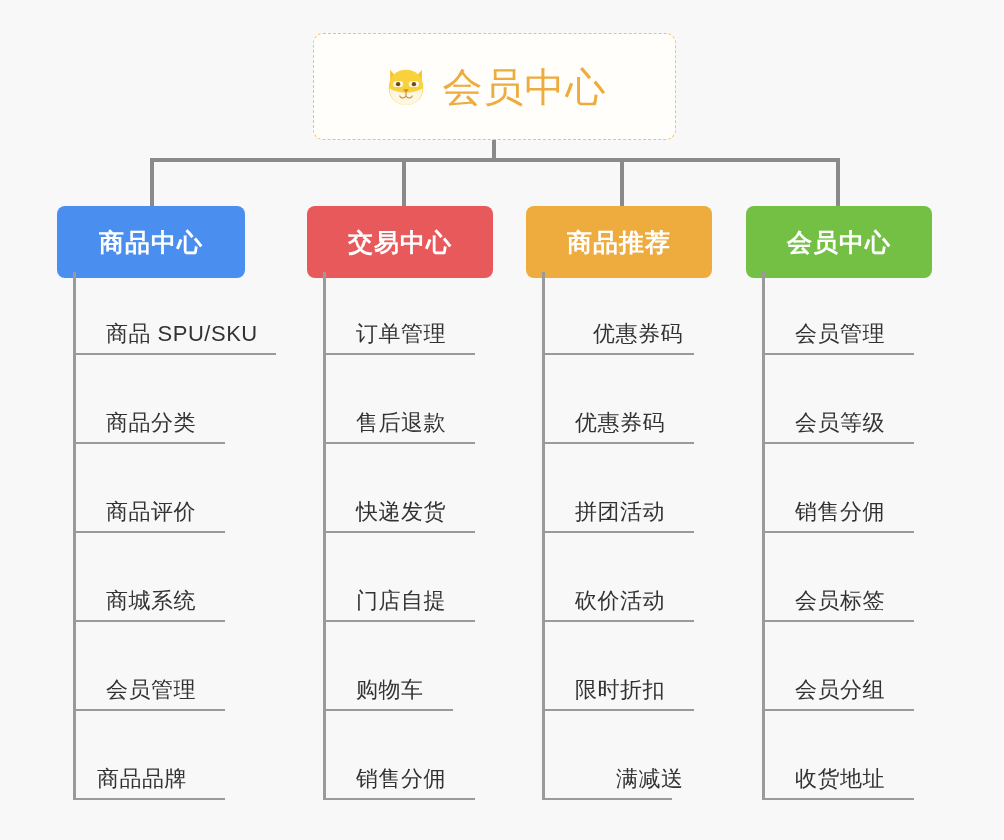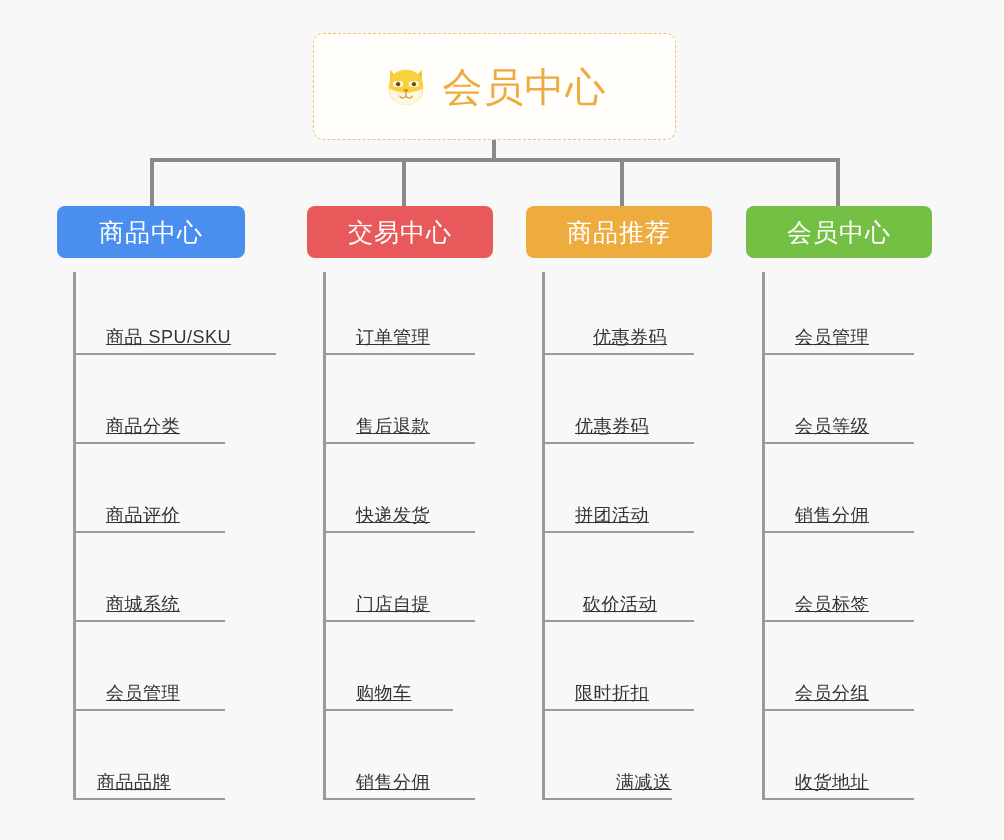--- a/index.html
+++ b/index.html
@@ -59,48 +59,48 @@
 
   
   .branch {
     position: absolute;
     top: 206px;
   }
   .branch-head {
     position: absolute;
     top: 0;
     left: 0;
-    height: 52px;
+    height: 72px;
     border-radius: 8px;
     display: flex;
     align-items: center;
     justify-content: center;
     color: #ffffff;
     font-size: 25px;
     letter-spacing: 1px;
     box-sizing: border-box;
+    font-weight: bold;
   }
   .branch-spine {
     position: absolute;
     width: 3px;
     background: #9a9a9a;
   }
   .leaf {
     position: absolute;
     height: 0;
   }
   .leaf-label {
     position: absolute;
     left: 0;
     bottom: 6px;
     white-space: nowrap;
-    font-size: 18px;
+    font-size: 22px;
     color: #333333;
     letter-spacing: 0.5px;
-    text-decoration: underline;
   }
   .leaf-rule {
     position: absolute;
     left: 0;
     bottom: 0;
     height: 2px;
     background: #9a9a9a;
   }
 </style>
 </head>
@@ -209,21 +209,21 @@
     </div>
     <div class="leaf" style="left:16px; top:238px;">
       <span class="leaf-label" style="left:33px;">优惠券码</span>
       <span class="leaf-rule" style="width:152px;"></span>
     </div>
     <div class="leaf" style="left:16px; top:327px;">
       <span class="leaf-label" style="left:33px;">拼团活动</span>
       <span class="leaf-rule" style="width:152px;"></span>
     </div>
     <div class="leaf" style="left:16px; top:416px;">
-      <span class="leaf-label" style="left:41px;">砍价活动</span>
+      <span class="leaf-label" style="left:33px;">砍价活动</span>
       <span class="leaf-rule" style="width:152px;"></span>
     </div>
     <div class="leaf" style="left:16px; top:505px;">
       <span class="leaf-label" style="left:33px;">限时折扣</span>
       <span class="leaf-rule" style="width:152px;"></span>
     </div>
     <div class="leaf" style="left:16px; top:594px;">
       <span class="leaf-label" style="left:33px;margin-left:41px;">满减送</span>
       <span class="leaf-rule" style="width:130px;"></span>
     </div>

